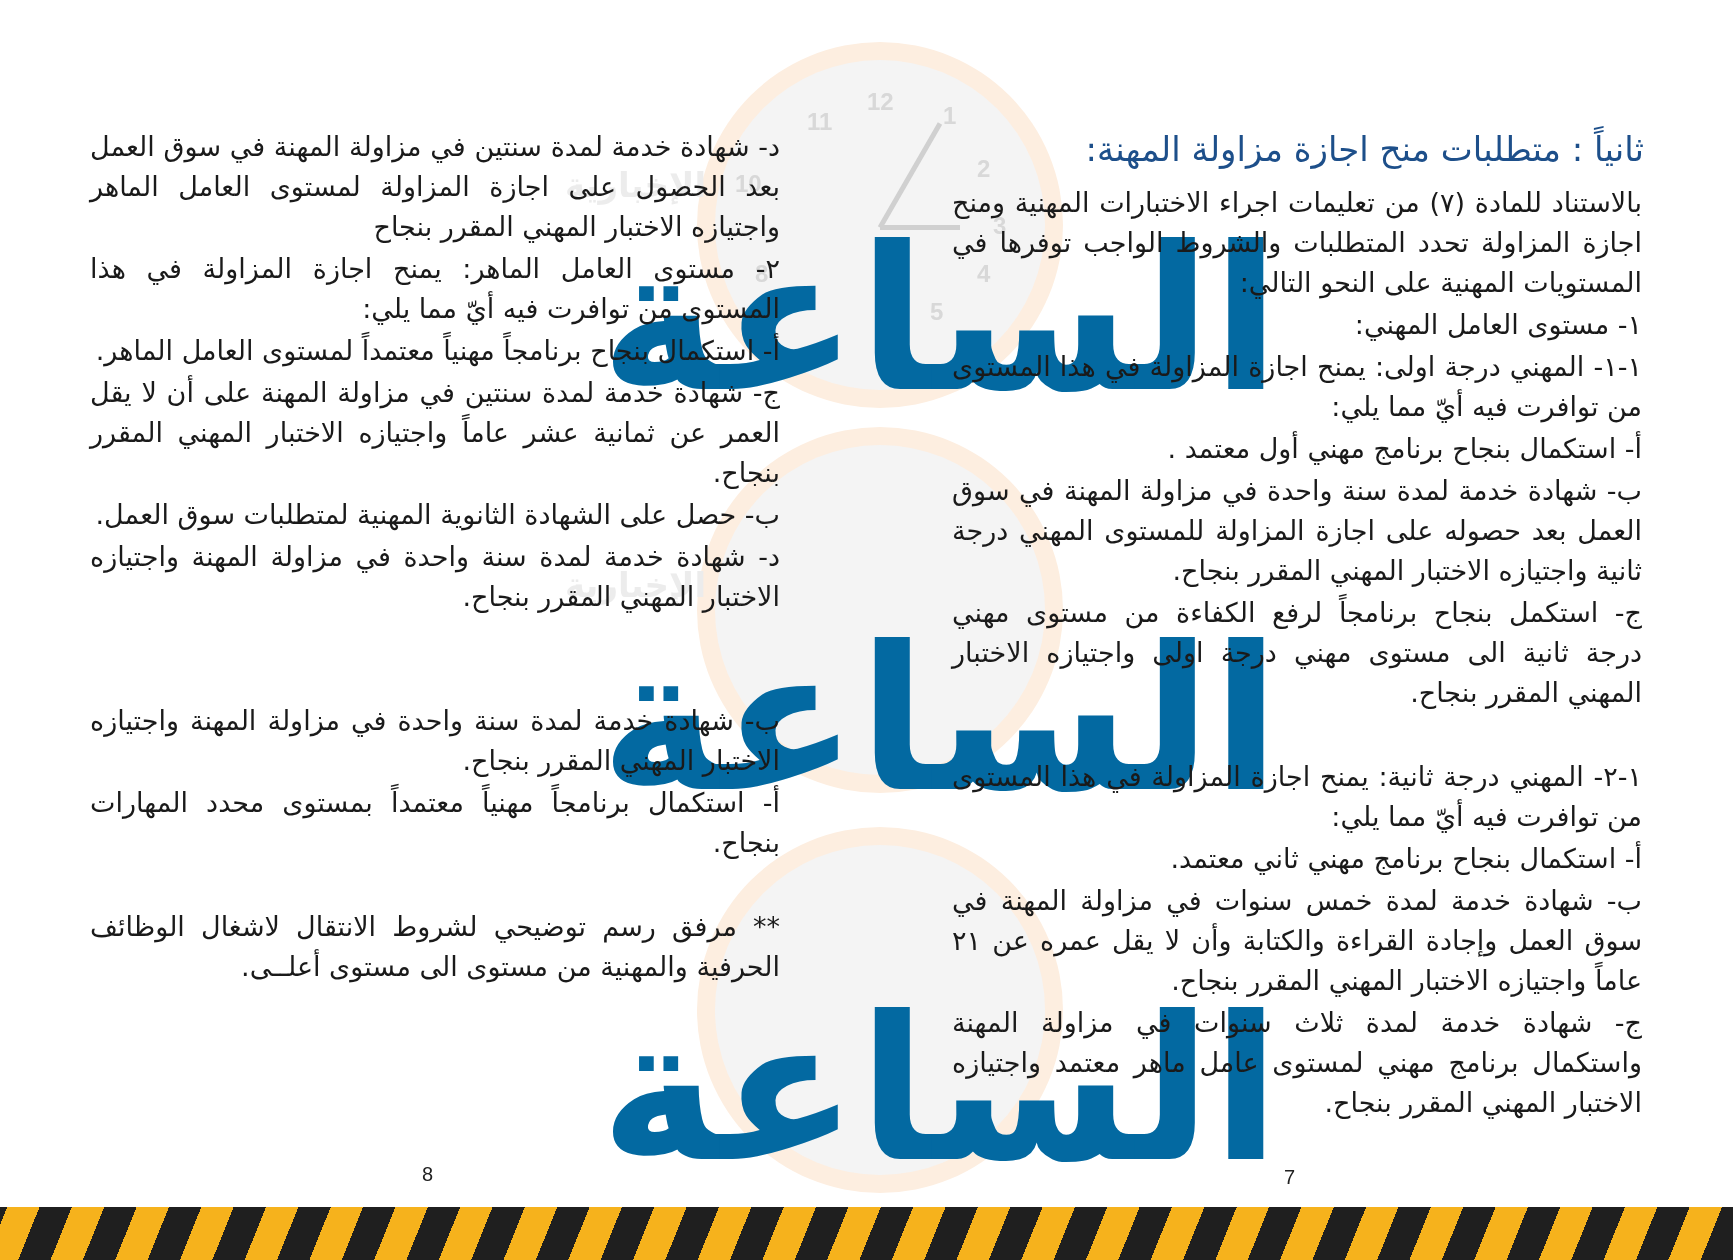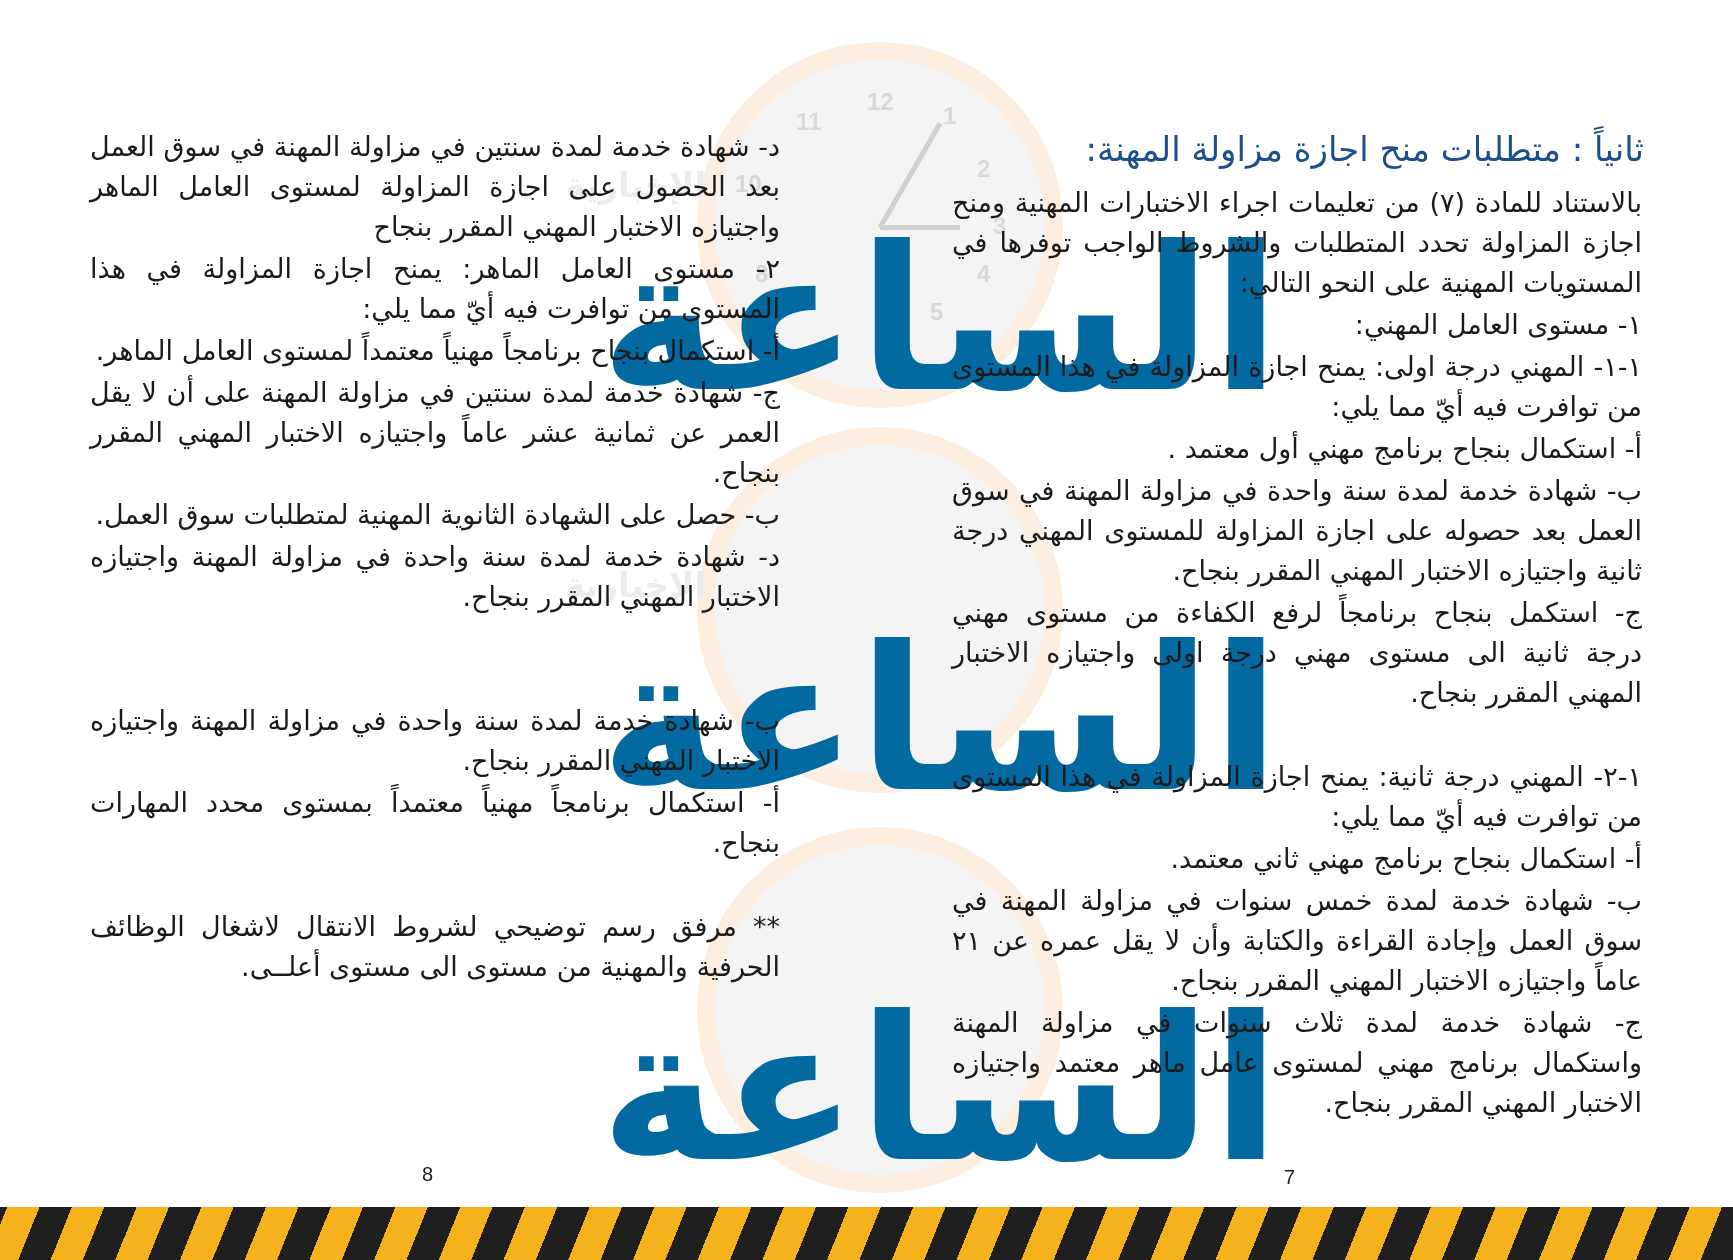--- a/index.html
+++ b/index.html
@@ -51,21 +51,21 @@
   <div class="clock" style="left:715px; top:60px;">
     <span class="num" style="left:152px; top:22px;margin-top:6px;">12</span>
     <span class="num" style="left:228px; top:42px;">1</span>
     <span class="num" style="left:262px; top:95px;">2</span>
     <span class="num" style="left:278px; top:152px;">3</span>
     <span class="num" style="left:262px; top:200px;">4</span>
     <span class="num" style="left:215px; top:238px;">5</span>
     <span class="num" style="left:160px; top:255px;">6</span>
     <span class="num" style="left:40px; top:200px;">8</span>
     <span class="num" style="left:20px; top:110px;">10</span>
-    <span class="num" style="left:81px; top:48px;">11</span>
+    <span class="num" style="left:92px; top:48px;">11</span>
     <div class="hand" style="width:80px; transform:rotate(0deg);"></div>
     <div class="hand" style="width:120px; transform:rotate(-60deg);"></div>
   </div>
   <div class="clock" style="left:715px; top:445px;"></div>
   <div class="clock" style="left:715px; top:845px;"></div>
   <div class="brand-text" style="left:600px; top:220px;">الساعة</div>
   <div class="brand-text" style="left:600px; top:620px;">الساعة</div>
   <div class="brand-text" style="left:600px; top:990px;">الساعة</div>
   <div class="brand-small" style="left:565px; top:565px;">الإخبارية</div>
   <div class="brand-small" style="left:565px; top:165px;">الإخبارية</div>

